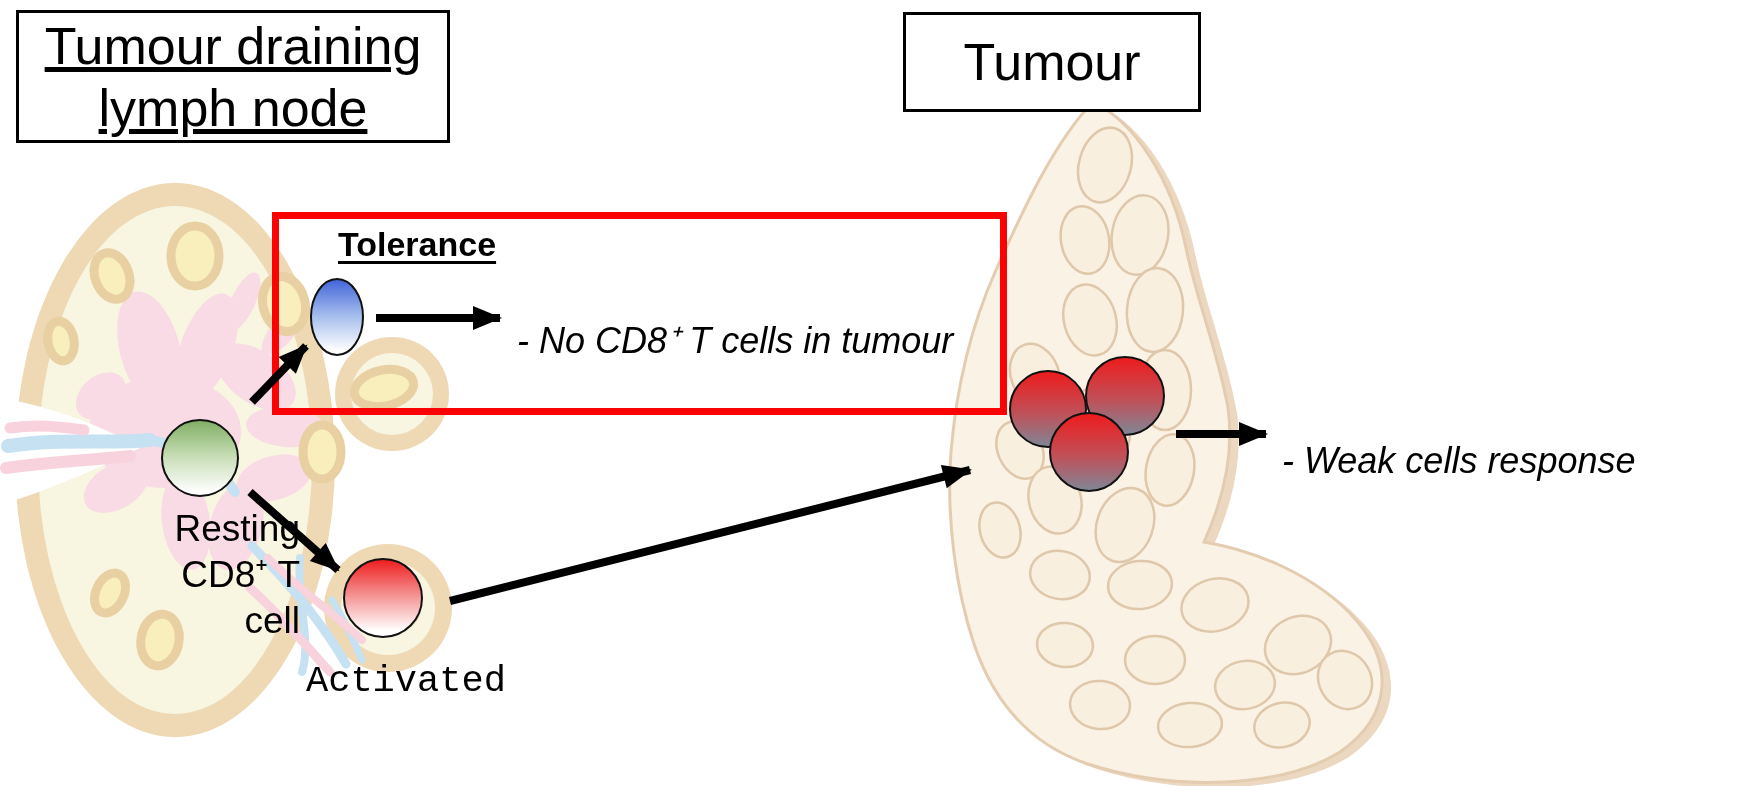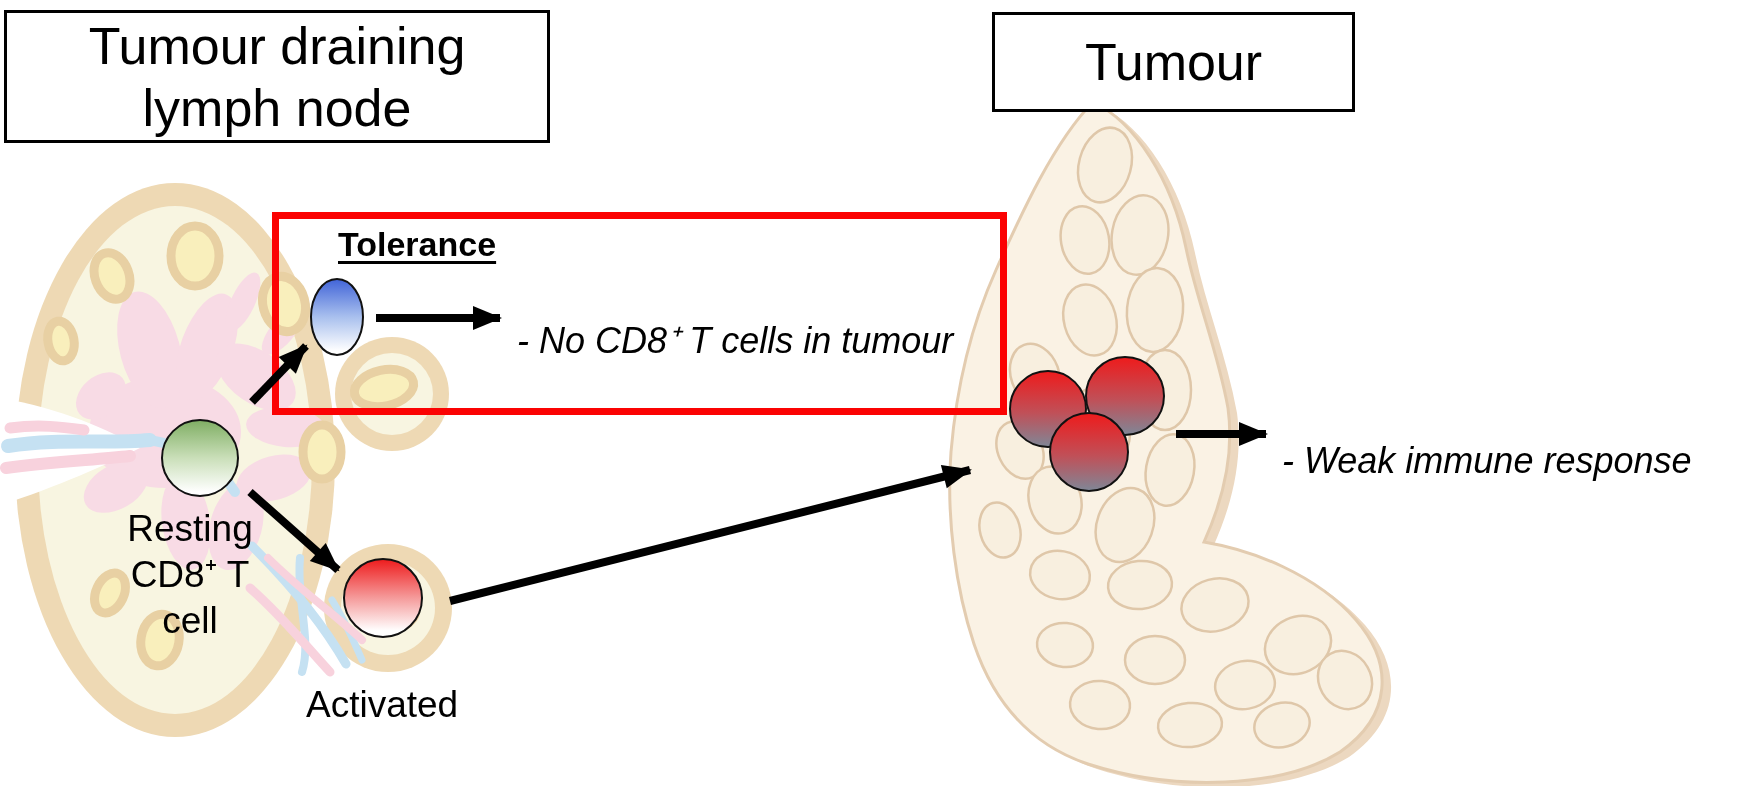--- a/index.html
+++ b/index.html
@@ -7,44 +7,44 @@
     position:relative;width:1740px;height:786px;background:#ffffff;
     font-family:"Liberation Sans",sans-serif;color:#000;overflow:hidden;
   }
   .abs{position:absolute;}
   
   .title-box{
     box-sizing:border-box;border:3px solid #000;background:#fff;
     display:flex;align-items:center;justify-content:center;text-align:center;
     font-size:52px;line-height:62px;white-space:pre-line;z-index:50;
   }
-  #box-tdln{left:4px;top:10px;width:546px;height:133px;}
-  #box-tumour{left:992px;top:12px;width:363px;height:100px;}
+  #box-tdln{left:16px;top:10px;width:434px;height:133px;text-decoration:underline;}
+  #box-tumour{left:903px;top:12px;width:298px;height:100px;}
   
   #red-frame{
     box-sizing:border-box;left:272px;top:212px;width:735px;height:203px;
     border:7px solid #fb0303;background:transparent;z-index:20;
   }
   
   #bg-art{left:0;top:0;z-index:5;}
   #overlay-art{left:0;top:0;z-index:30;}
   
   .lbl{z-index:40;}
   .heading{
     font-weight:bold;text-decoration:underline;
     text-decoration-thickness:3px;text-underline-offset:5px;
   }
   #tolerance-heading{left:318px;top:225px;font-size:34px;margin-left:20px;}
   #exhaustion-heading{left:988px;top:510px;font-size:40px;}
   .bullets{font-style:italic;font-size:36px;line-height:46px;white-space:pre-line;}
   #tolerance-bullets{left:517px;top:272px;}
   #outcome-bullets{left:1282px;top:392px;}
-  #resting-label{left:80px;top:506px;width:220px;text-align:center;
+  #resting-label{left:80px;top:506px;width:220px;text-align:right;
     font-size:37px;line-height:46px;white-space:pre-line;}
-  #activated-label{left:306px;top:684px;font-size:37px;}
+  #activated-label{left:306px;top:660px;font-size:37px;font-family:Liberation Mono, monospace;}
 </style>
 </head>
 <body>
 
 <div id="canvas">
 
   <svg id="bg-art" class="abs" width="1740" height="786" viewBox="0 0 1740 786">
 
     <g>
       <ellipse cx="175" cy="460" rx="160" ry="277" fill="#eed9b4"></ellipse>
@@ -190,20 +190,20 @@
   </div>
 
   <div id="resting-label" class="abs lbl">Resting
 CD8⁺ T
 cell</div>
 
   <div id="activated-label" class="abs lbl">Activated</div>
 
 
   <div id="outcome-bullets" class="abs lbl bullets">
-    <div>- Weak immune response</div>
+    <div>- Weak cells response</div>
   </div>
 
   <div id="box-tdln" class="abs title-box">Tumour draining
 lymph node</div>
   <div id="box-tumour" class="abs title-box">Tumour</div>
 
 </div>
 
 </body></html>

